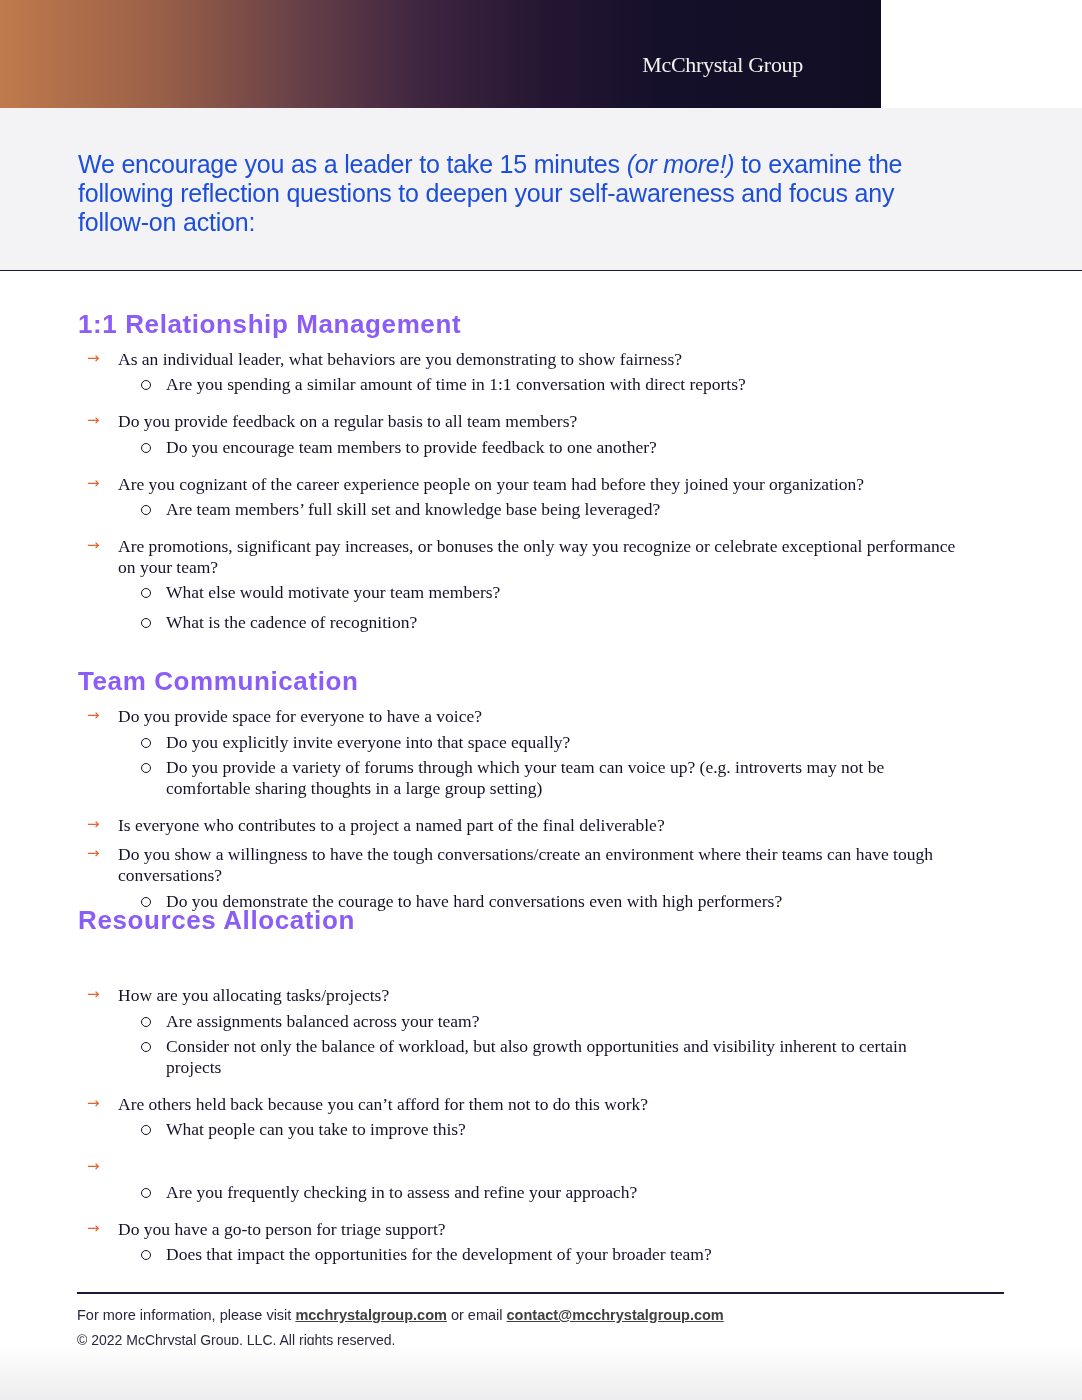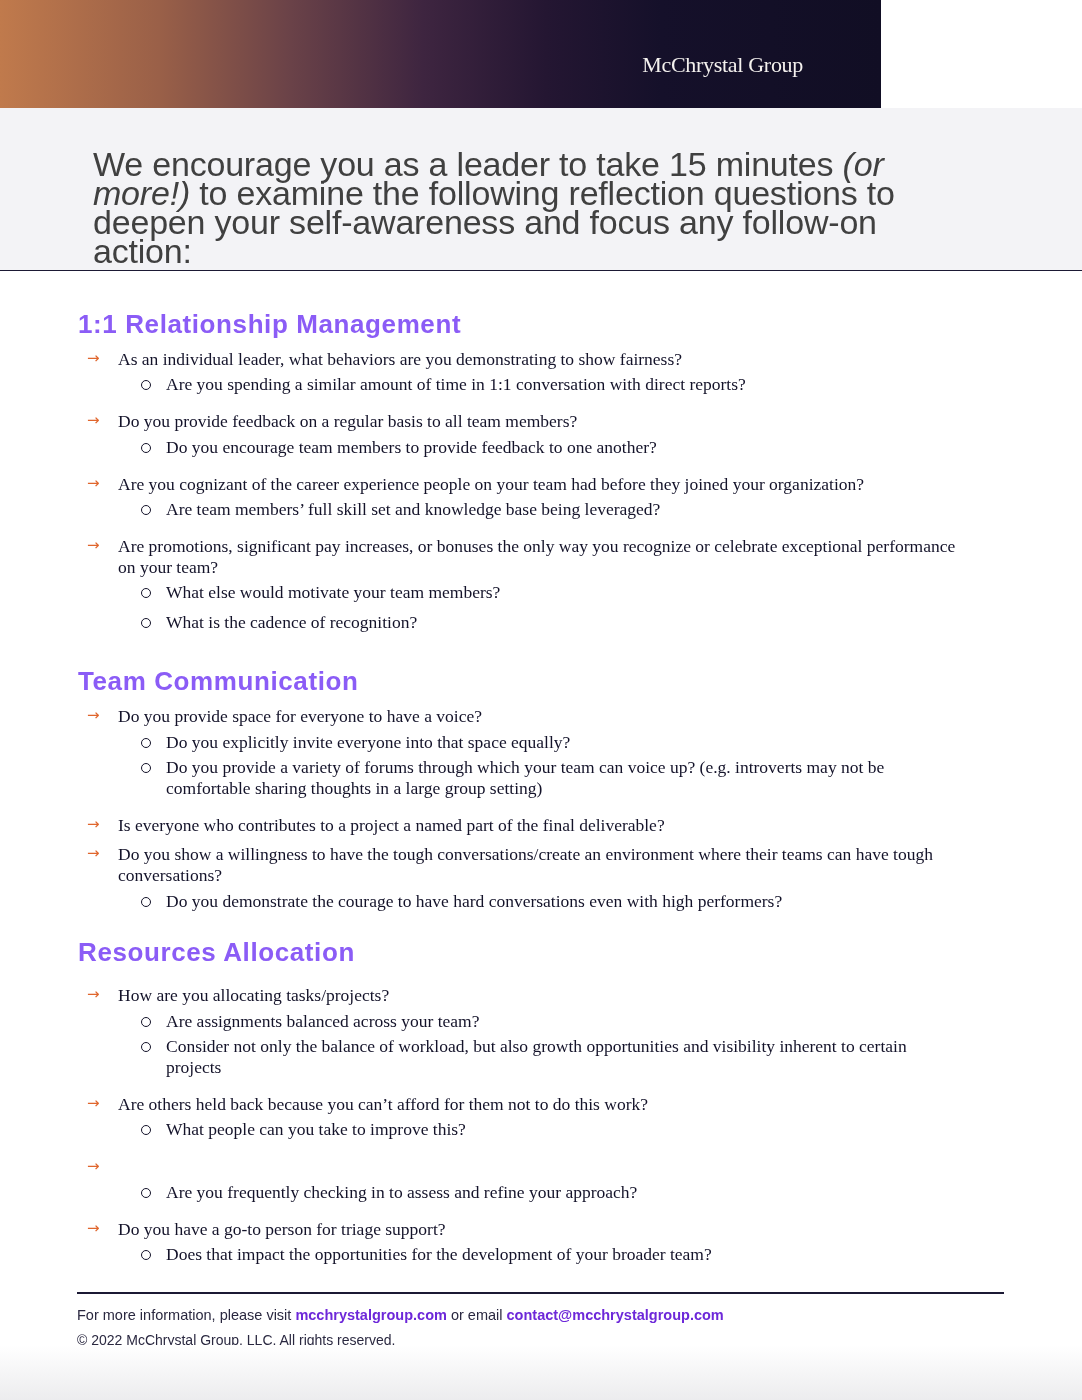--- a/index.html
+++ b/index.html
@@ -15,22 +15,22 @@
     font-family: "Liberation Serif", serif; font-size: 22px; color: #f4f1ee;
     letter-spacing: -0.3px;
   }
 
   .intro {
     position: absolute; left: 0; top: 108px; width: 1082px; height: 163px;
     background: #f3f3f6; border-bottom: 1.5px solid #1b1934;
   }
   .intro-text {
     position: absolute; left: 78px; top: 42px; width: 860px;
-    font-family: "Liberation Sans", sans-serif; font-size: 34px; line-height: 29px;
-    color: #404040; letter-spacing: -0.2px; margin-left: 15px;
+    font-family: "Liberation Sans", sans-serif; font-size: 25px; line-height: 29px;
+    color: #1d4ed8; letter-spacing: -0.2px;
   }
   .intro-text em { font-style: italic; }
 
   .content { position: absolute; left: 0; top: 0; width: 1082px; }
   .section-title {
     position: absolute; left: 78px;
     font-family: Liberation Sans, sans-serif; font-weight: bold; font-size: 26px;
     color: #8b5cf6; letter-spacing: 0.6px;
   }
   .q {
@@ -50,21 +50,21 @@
     border: 1.3px solid #14132a; border-radius: 50%;
   }
 
   .footer-rule {
     position: absolute; left: 77px; top: 1292px; width: 927px; height: 1.5px; background: #1b1934;
   }
   .footer-line {
     position: absolute; left: 77px; top: 1307px;
     font-family: "Liberation Sans", sans-serif; font-size: 14.5px; color: #2a2840;
   }
-  .footer-line .link { color: #6d28d9; font-weight: bold; }
+  .footer-line .link { color: #404040; font-weight: bold; text-decoration: underline; }
   .copyright {
     position: absolute; left: 77px; top: 1332px;
     font-family: "Liberation Sans", sans-serif; font-size: 14px; color: #2a2840;
   }
   .bottom-fade {
     position: absolute; left: 0; top: 1345px; width: 1082px; height: 55px;
     background: linear-gradient(180deg, #ffffff 0%, #ececee 100%);
   }
 </style>
 </head>
@@ -144,21 +144,21 @@
 
   <div class="q" style="top:844px">
     <span class="arrow">→</span>
     <span>Do you show a willingness to have the tough conversations/create an environment where their teams can have tough conversations?</span>
   </div>
   <div class="sub" style="top:891px">
     <span class="bullet"></span>
     <span>Do you demonstrate the courage to have hard conversations even with high performers?</span>
   </div>
 
-  <div class="section-title" style="top:937px">Resources Allocation</div>
+  <div class="section-title" style="top:905px">Resources Allocation</div>
 
   <div class="q" style="top:985px">
     <span class="arrow">→</span>
     <span>How are you allocating tasks/projects?</span>
   </div>
   <div class="sub" style="top:1011px">
     <span class="bullet"></span>
     <span>Are assignments balanced across your team?</span>
   </div>
   <div class="sub" style="top:1036px">

